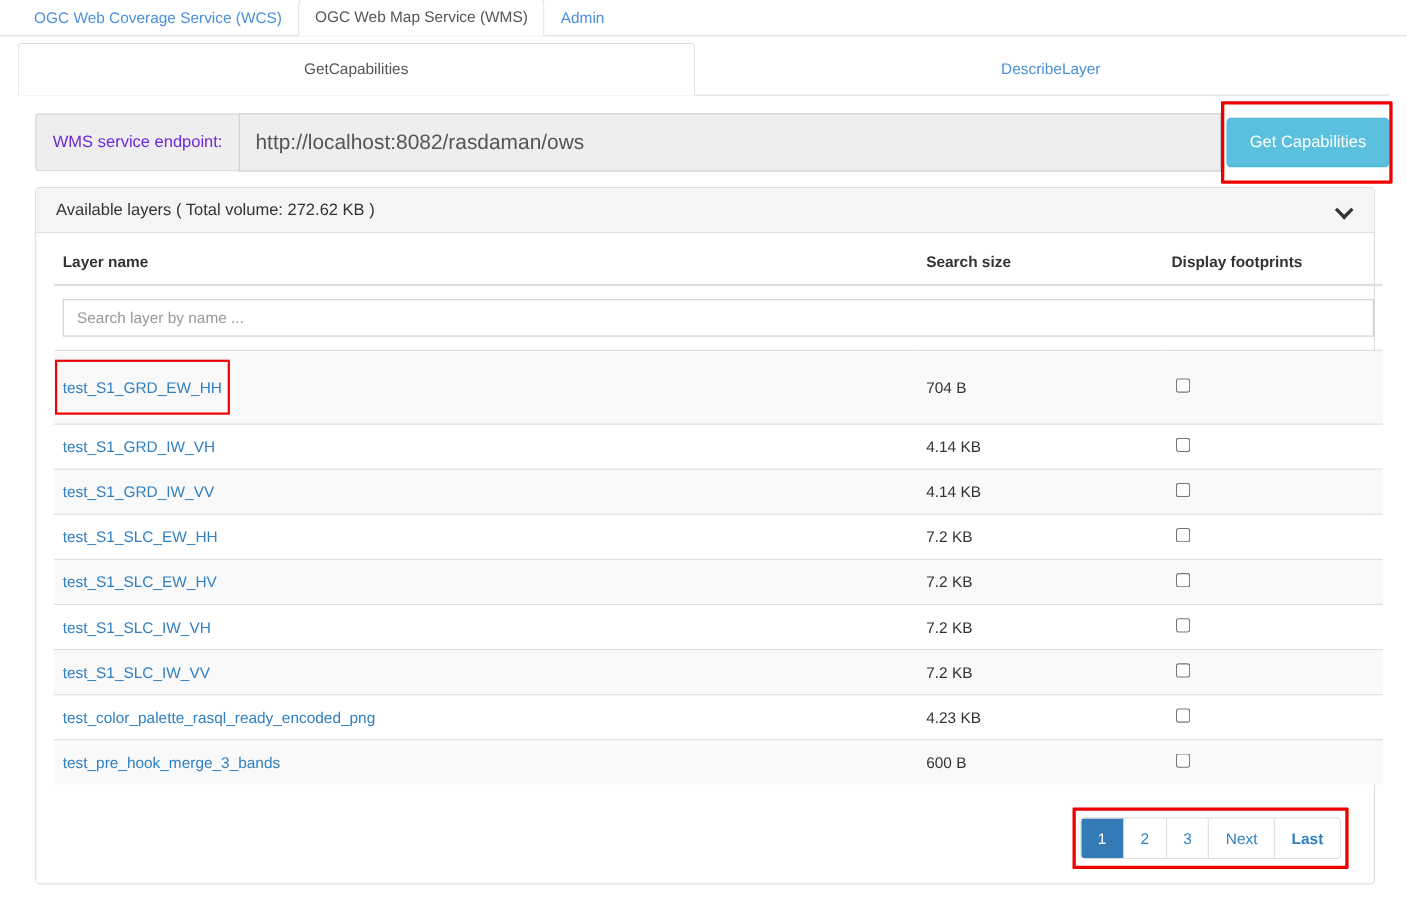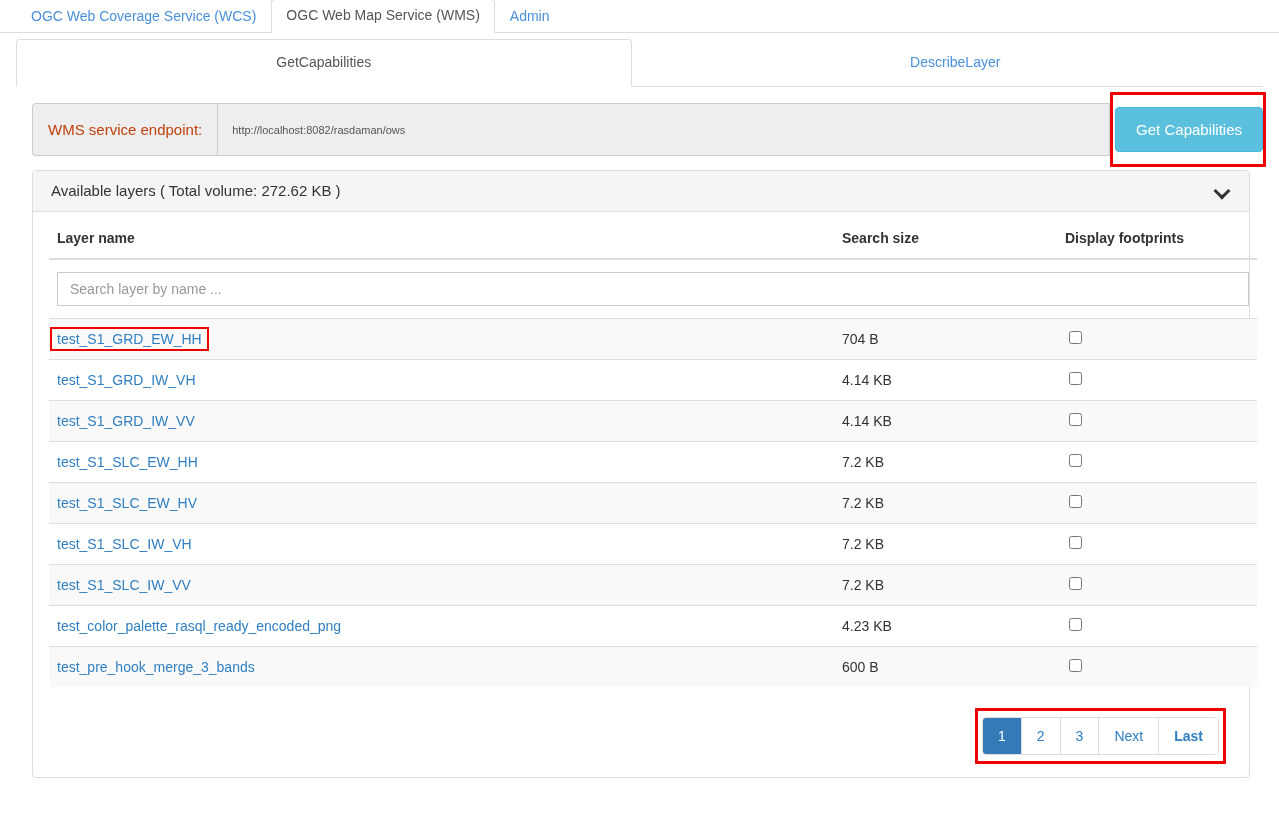--- a/index.html
+++ b/index.html
@@ -75,31 +75,31 @@
     display: flex;
     margin: 16px 16px 0 32px;
     height: 53px;
     align-items: stretch;
   }
   .endpoint-label {
     display: flex;
     align-items: center;
     padding: 0 15px;
     font-size: 15px;
-    color: #c2410c;
+    color: #6d28d9;
     background: #eeeeee;
     border: 1px solid #cccccc;
     border-right: none;
     border-radius: 4px 0 0 4px;
     white-space: nowrap;
   }
   .endpoint-input {
     flex: 1 1 auto;
     font-family: "Liberation Sans", sans-serif;
-    font-size: 11px;
+    font-size: 19px;
     color: #555555;
     background: #eeeeee;
     border: 1px solid #cccccc;
     border-radius: 0;
     padding: 2px 14px;
     outline: none;
   }
   .btn-wrap {
     position: relative;
     display: flex;
@@ -205,21 +205,21 @@
   tr.layer-row:nth-child(even) td { background: #ffffff; }
   .layer-link {
     color: #2f7fc1;
     text-decoration: none;
     cursor: pointer;
     font-size: 14px;
   }
   .link-hl {
     display: inline-block;
     border: 2px solid #ee0000;
-    padding: 2px 5px;
+    padding: 15px 5px;
     margin: -4px -7px;
   }
   .size-cell { color: #333333; }
   .foot-cell { text-align: left; padding-left: 8px; }
   .foot-cell input { margin: 0 0 0 4px; }
 
   
   .pager-area {
     display: flex;
     justify-content: flex-end;

